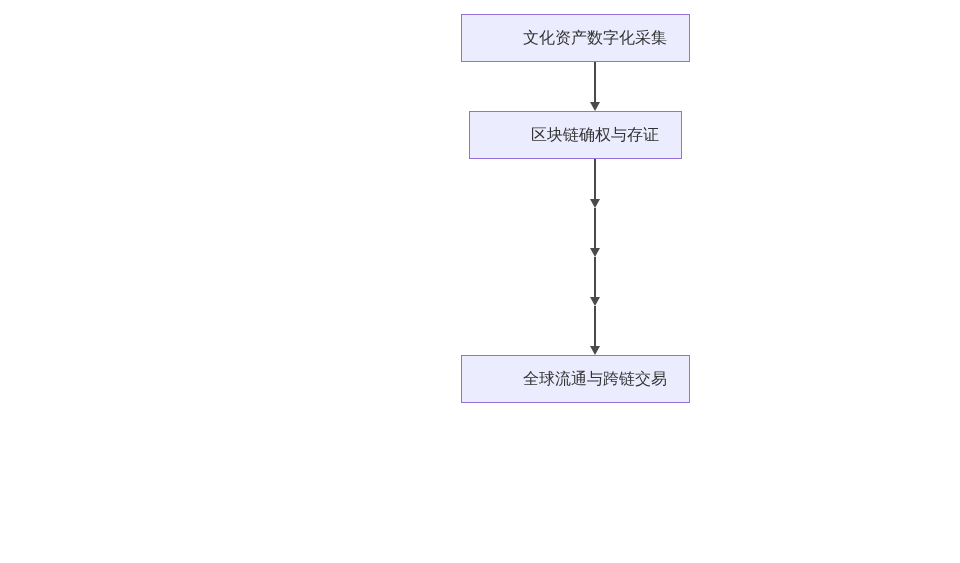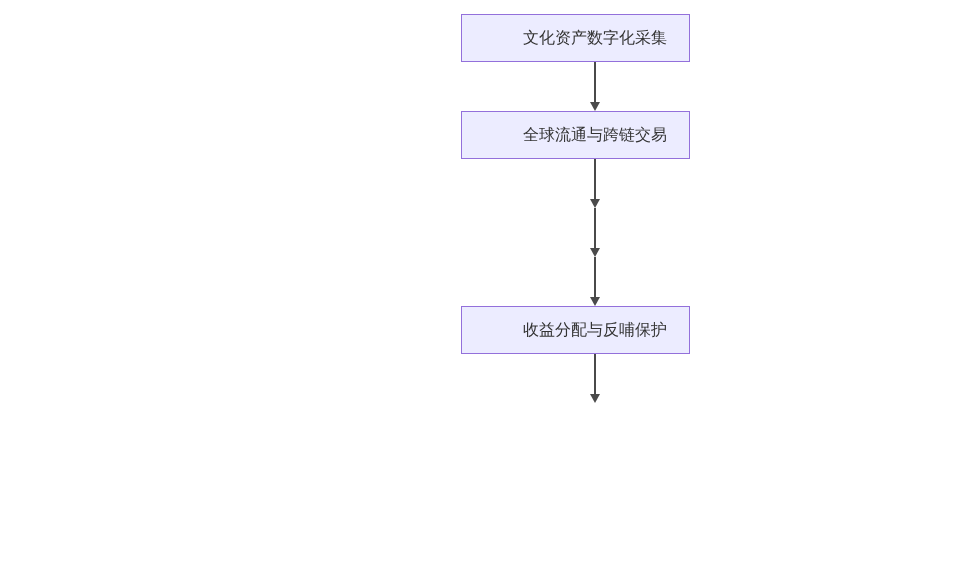--- a/index.html
+++ b/index.html
@@ -75,44 +75,44 @@
     <div class="flow-node">
       <span>文化资产数字化采集</span>
     </div>
 
     <div class="flow-arrow">
       <div class="arrow-line"></div>
       <div class="arrow-head"></div>
     </div>
 
     <div class="flow-node">
-      <span>全球流通与跨链交易</span>
+      <span>区块链确权与存证</span>
     </div>
 
     <div class="flow-arrow">
       <div class="arrow-line"></div>
       <div class="arrow-head"></div>
     </div>
 
 
     <div class="flow-arrow">
       <div class="arrow-line"></div>
       <div class="arrow-head"></div>
     </div>
 
 
     <div class="flow-arrow">
       <div class="arrow-line"></div>
       <div class="arrow-head"></div>
     </div>
 
-    <div class="flow-node">
-      <span>收益分配与反哺保护</span>
-    </div>
 
     <div class="flow-arrow">
       <div class="arrow-line"></div>
       <div class="arrow-head"></div>
     </div>
 
+    <div class="flow-node">
+      <span>全球流通与跨链交易</span>
+    </div>
 
   </div>
 </div>
 
 </body></html>

